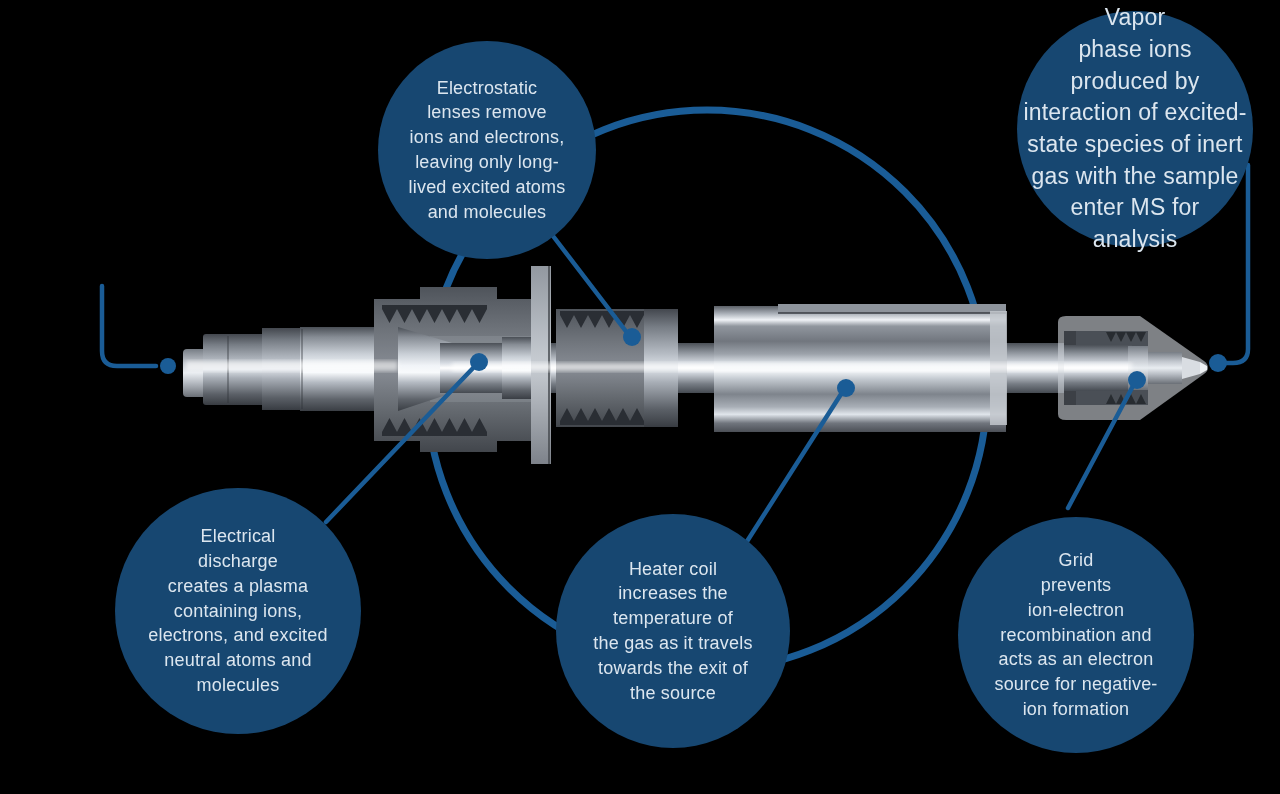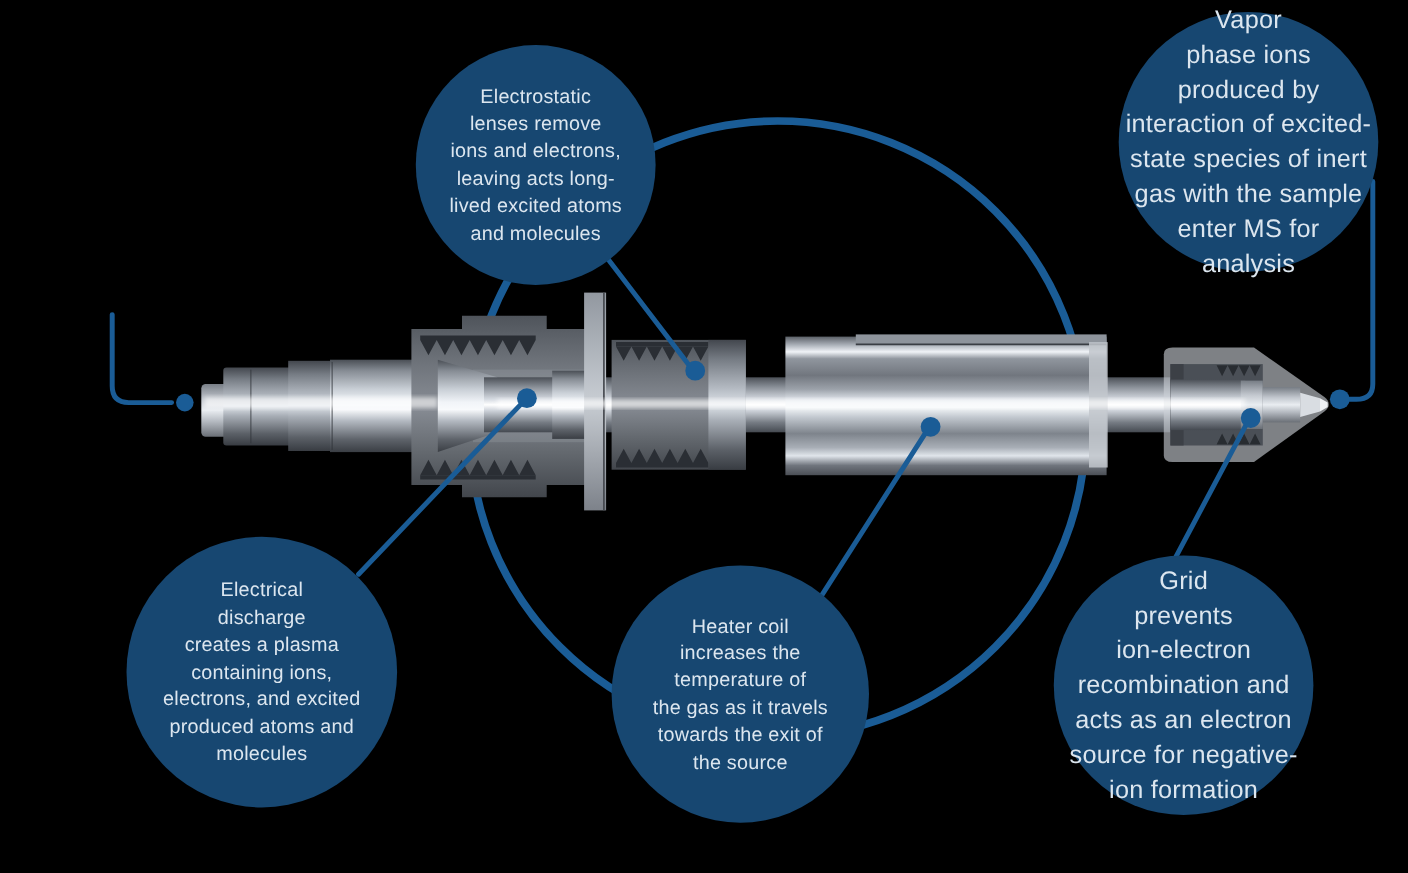--- a/index.html
+++ b/index.html
@@ -35,21 +35,21 @@
   .callout .txt {
     white-space: pre-line;
     line-height: 1.38;
     width: 100%;
   }
   .c-inert        { left:  92px; top: 172px; width: 150px; height: 150px; font-size: 17.5px; }
   .c-electro      { left: 378px; top:  41px; width: 218px; height: 218px; font-size: 18px; }
   .c-vapor        { left:1017px; top:  11px; width: 236px; height: 236px; font-size: 23px; }
   .c-discharge    { left: 115px; top: 488px; width: 246px; height: 246px; font-size: 18px; }
   .c-heater       { left: 556px; top: 514px; width: 234px; height: 234px; font-size: 18px; text-align: center; }
-  .c-grid         { left: 958px; top: 505px; width: 236px; height: 236px; font-size: 23px; }
+  .c-grid         { left: 958px; top: 517px; width: 236px; height: 236px; font-size: 18px; }
 </style>
 </head>
 <body>
 
 <div class="stage">
 
   <svg class="canvas" width="1280" height="794" viewBox="0 0 1280 794">
     <defs>
       <linearGradient id="gMetal" x1="0" y1="0" x2="0" y2="1">
         <stop offset="0" stop-color="#43474e"></stop>
@@ -187,41 +187,41 @@
       <circle class="dot" cx="479" cy="362" r="9"></circle>
       <circle class="dot" cx="846" cy="388" r="9"></circle>
       <circle class="dot" cx="1137" cy="380" r="9"></circle>
     </g>
   </svg>
 
   <div class="callout c-electro">
     <span class="txt">Electrostatic
 lenses remove
 ions and electrons,
-leaving acts long-
+leaving only long-
 lived excited atoms
 and molecules</span>
   </div>
   <div class="callout c-vapor">
     <span class="txt">Vapor
 phase ions
 produced by
 interaction of excited-
 state species of inert
 gas with the sample
 enter MS for
 analysis</span>
   </div>
   <div class="callout c-discharge">
     <span class="txt">Electrical
 discharge
 creates a plasma
 containing ions,
 electrons, and excited
-produced atoms and
+neutral atoms and
 molecules</span>
   </div>
   <div class="callout c-heater">
     <span class="txt">Heater coil
 increases the
 temperature of
 the gas as it travels
 towards the exit of
 the source</span>
   </div>

